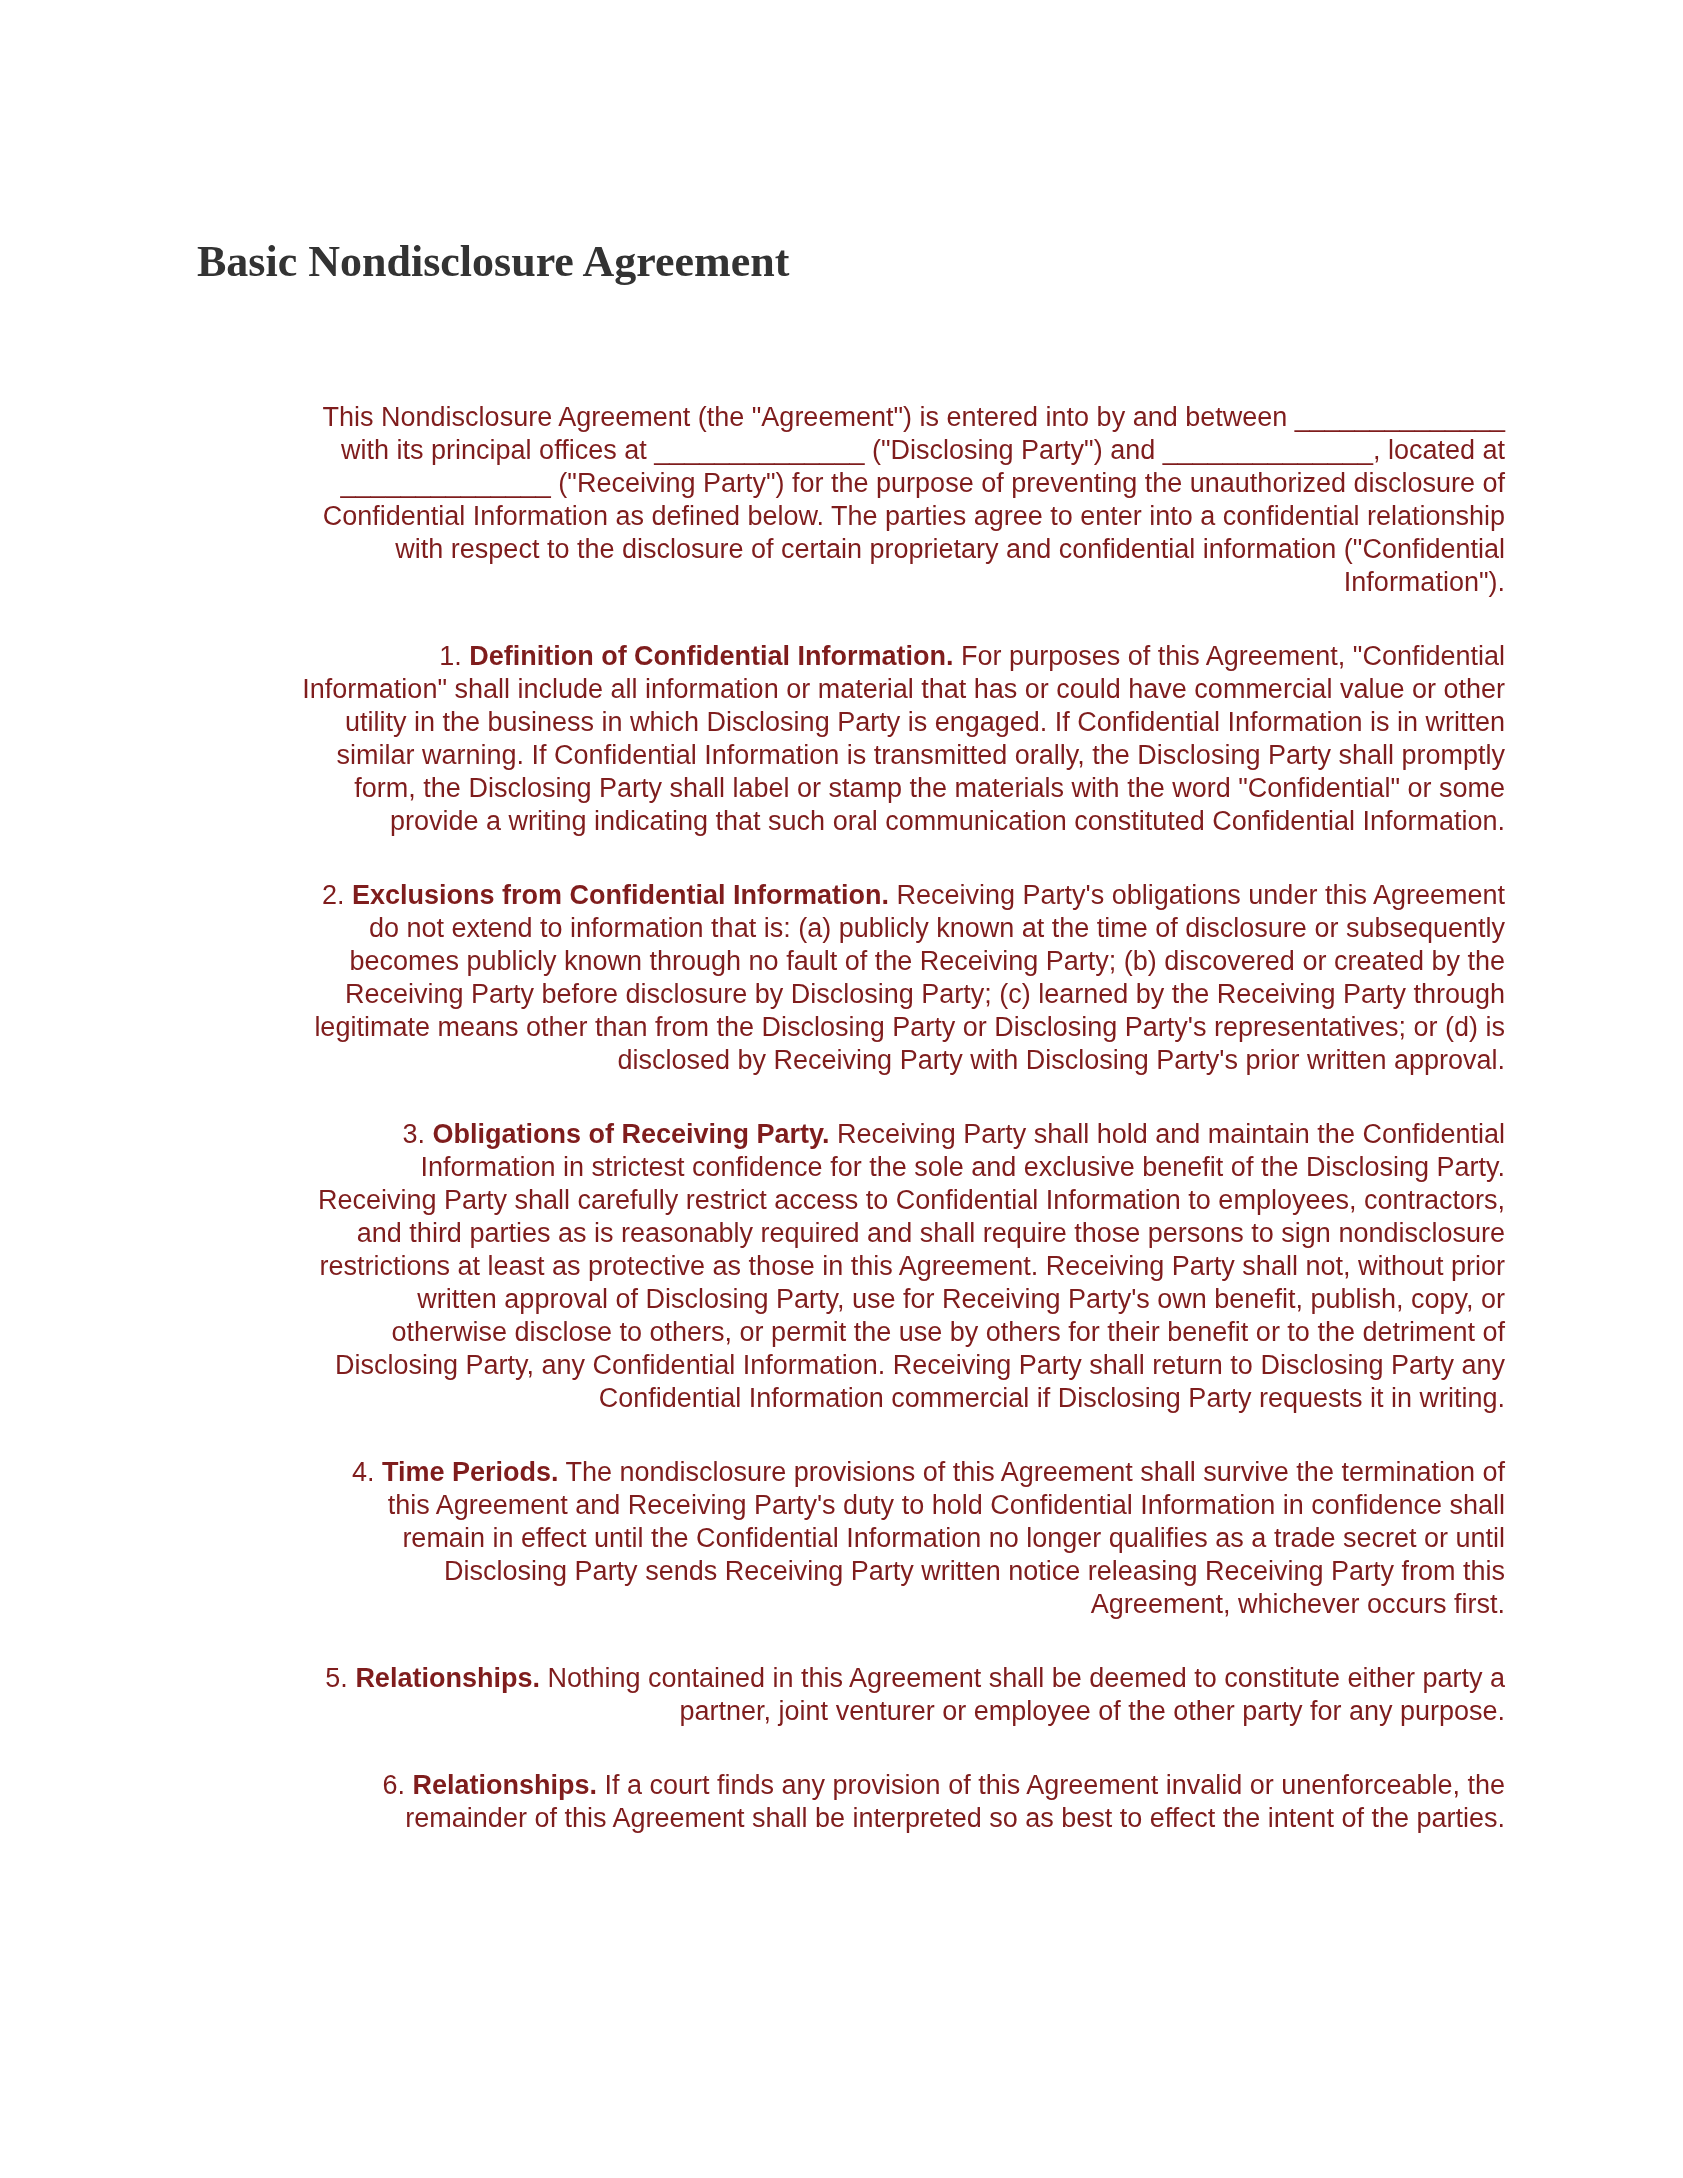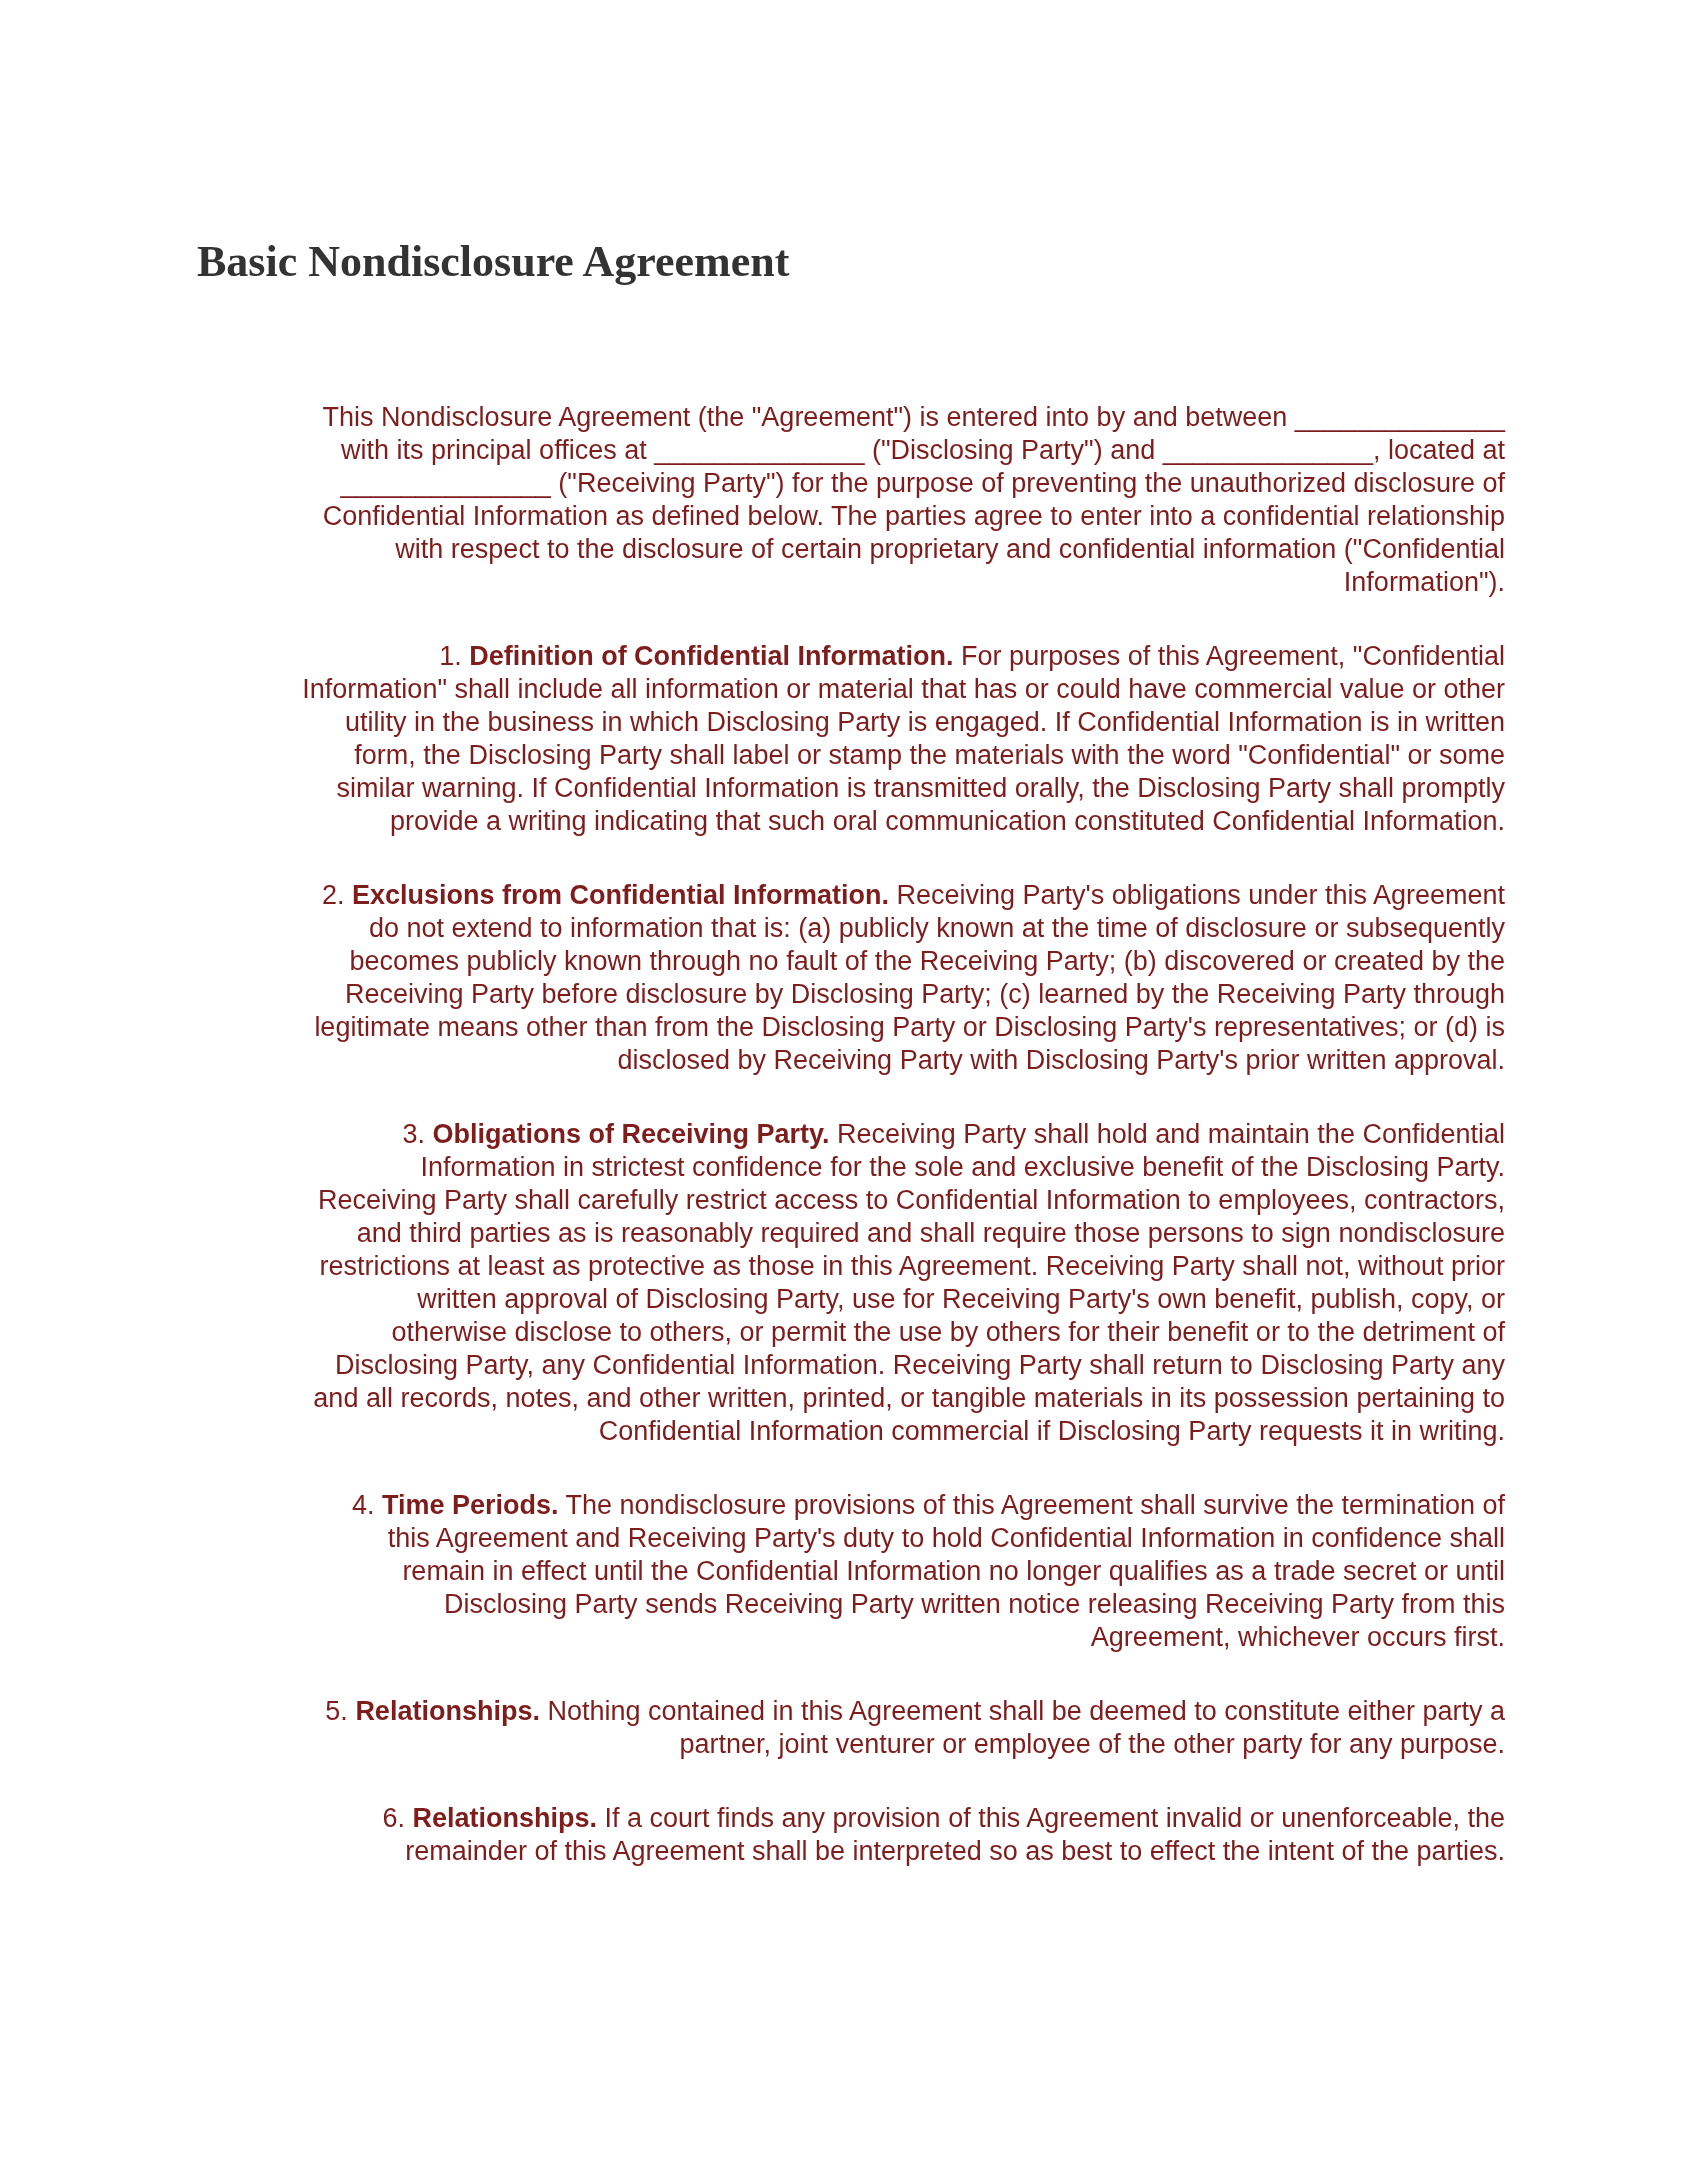--- a/index.html
+++ b/index.html
@@ -33,22 +33,22 @@
       <span class="line">______________ ("Receiving Party") for the purpose of preventing the unauthorized disclosure of</span>
       <span class="line">Confidential Information as defined below. The parties agree to enter into a confidential relationship</span>
       <span class="line">with respect to the disclosure of certain proprietary and confidential information ("Confidential</span>
       <span class="line">Information").</span>
     </p>
 
     <p class="para">
       <span class="line"><span>1. </span><span class="heading">Definition of Confidential Information.</span><span> For purposes of this Agreement, "Confidential</span></span>
       <span class="line">Information" shall include all information or material that has or could have commercial value or other</span>
       <span class="line">utility in the business in which Disclosing Party is engaged. If Confidential Information is in written</span>
+      <span class="line">similar warning. If Confidential Information is transmitted orally, the Disclosing Party shall promptly</span>
       <span class="line">form, the Disclosing Party shall label or stamp the materials with the word "Confidential" or some</span>
-      <span class="line">similar warning. If Confidential Information is transmitted orally, the Disclosing Party shall promptly</span>
       <span class="line">provide a writing indicating that such oral communication constituted Confidential Information.</span>
     </p>
 
     <p class="para">
       <span class="line"><span>2. </span><span class="heading">Exclusions from Confidential Information.</span><span> Receiving Party's obligations under this Agreement</span></span>
       <span class="line">do not extend to information that is: (a) publicly known at the time of disclosure or subsequently</span>
       <span class="line">becomes publicly known through no fault of the Receiving Party; (b) discovered or created by the</span>
       <span class="line">Receiving Party before disclosure by Disclosing Party; (c) learned by the Receiving Party through</span>
       <span class="line">legitimate means other than from the Disclosing Party or Disclosing Party's representatives; or (d) is</span>
       <span class="line">disclosed by Receiving Party with Disclosing Party's prior written approval.</span>
@@ -56,21 +56,20 @@
 
     <p class="para">
       <span class="line"><span>3. </span><span class="heading">Obligations of Receiving Party.</span><span> Receiving Party shall hold and maintain the Confidential</span></span>
       <span class="line">Information in strictest confidence for the sole and exclusive benefit of the Disclosing Party.</span>
       <span class="line">Receiving Party shall carefully restrict access to Confidential Information to employees, contractors,</span>
       <span class="line">and third parties as is reasonably required and shall require those persons to sign nondisclosure</span>
       <span class="line">restrictions at least as protective as those in this Agreement. Receiving Party shall not, without prior</span>
       <span class="line">written approval of Disclosing Party, use for Receiving Party's own benefit, publish, copy, or</span>
       <span class="line">otherwise disclose to others, or permit the use by others for their benefit or to the detriment of</span>
       <span class="line">Disclosing Party, any Confidential Information. Receiving Party shall return to Disclosing Party any</span>
-      <span class="line">and all records, notes, and other written, printed, or tangible materials in its possession pertaining to</span>
       <span class="line">Confidential Information commercial if Disclosing Party requests it in writing.</span>
     </p>
 
     <p class="para">
       <span class="line"><span>4. </span><span class="heading">Time Periods.</span><span> The nondisclosure provisions of this Agreement shall survive the termination of</span></span>
       <span class="line">this Agreement and Receiving Party's duty to hold Confidential Information in confidence shall</span>
       <span class="line">remain in effect until the Confidential Information no longer qualifies as a trade secret or until</span>
       <span class="line">Disclosing Party sends Receiving Party written notice releasing Receiving Party from this</span>
       <span class="line">Agreement, whichever occurs first.</span>
     </p>

